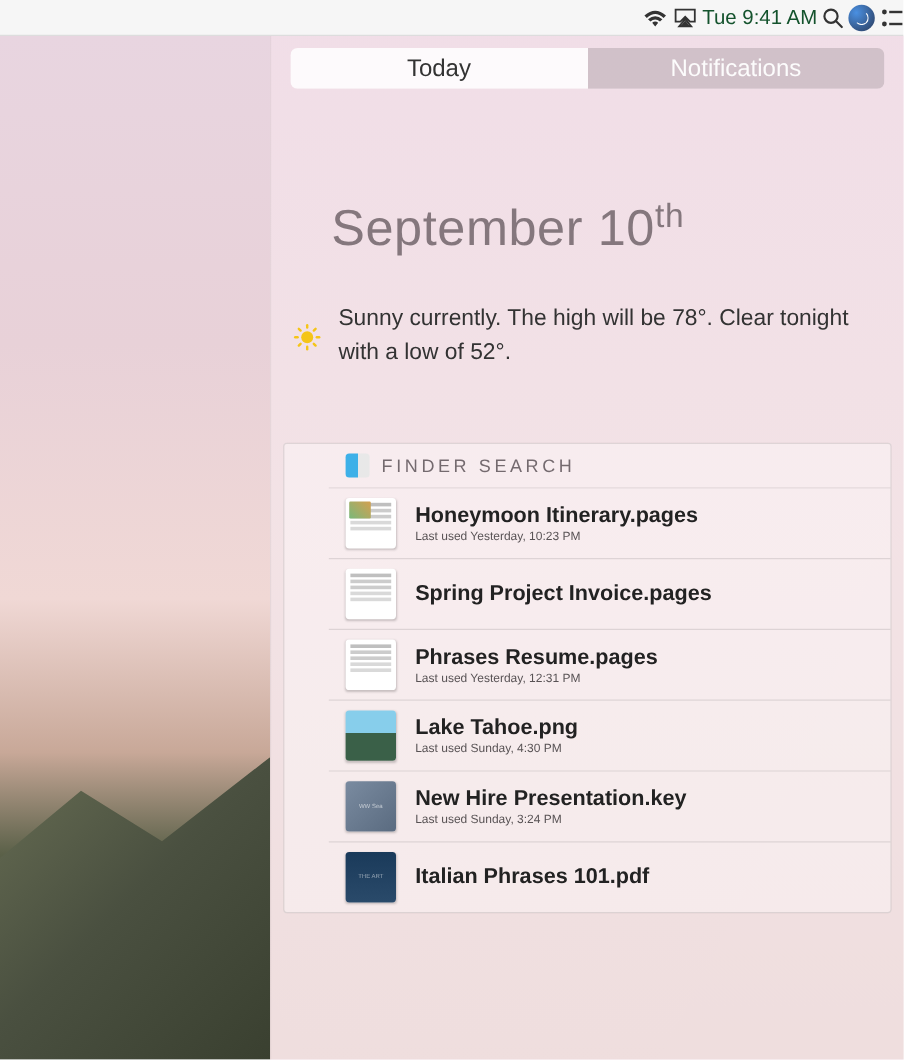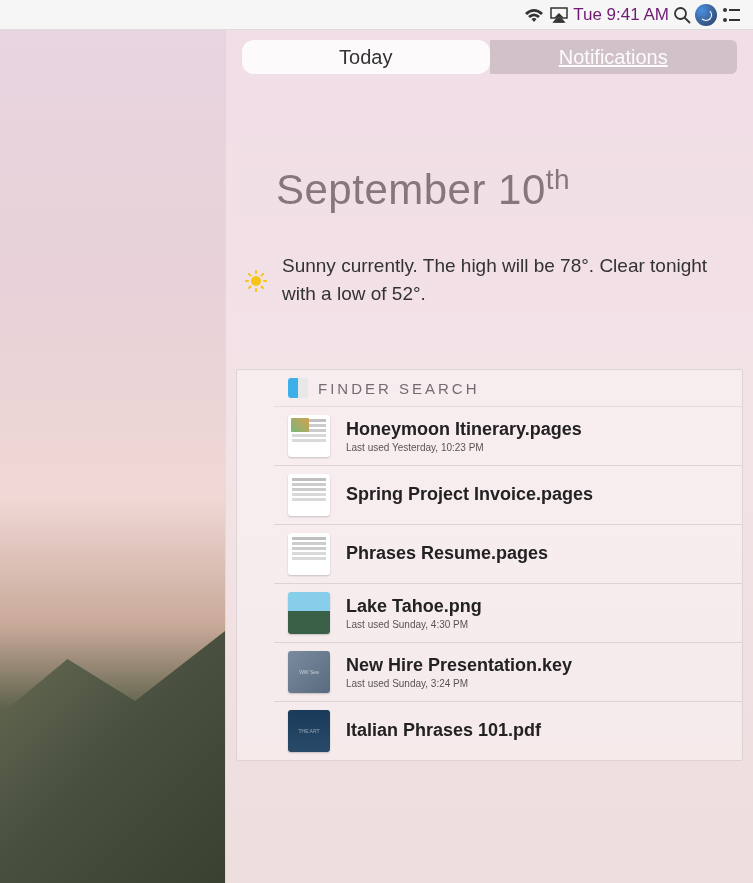--- a/index.html
+++ b/index.html
@@ -31,24 +31,24 @@
     .menubar {
       position: absolute;
       top: 0;
       left: 0;
       right: 0;
       height: 30px;
       background: rgba(245,245,245,0.92);
       display: flex;
       justify-content: flex-end;
       align-items: center;
-      padding-right: 12px;
+      padding-right: 0;
       gap: 4px;
       font-size: 17px;
-      color: #701a75;
+      color: #14532d;
       border-bottom: 1px solid rgba(0,0,0,0.1);
     }
     .menubar .clock { font-size: 17px; font-weight: 400; }
     .menubar svg { display: block; }
     .siri-icon {
       width: 22px;
       height: 22px;
       border-radius: 50%;
       background: radial-gradient(circle at 30% 30%, #4a90e2, #2a3a5a);
       display: flex;
@@ -86,27 +86,25 @@
       display: flex;
       align-items: center;
       justify-content: center;
       font-size: 20px;
       cursor: pointer;
     }
     .segment.active {
       background: rgba(255,255,255,0.85);
       color: #333;
       font-weight: 400;
-      border-radius: 12px;
     }
     .segment.inactive {
       background: rgba(160,150,155,0.4);
       color: rgba(255,255,255,0.95);
       font-weight: 400;
-      text-decoration: underline;
     }
     .date-section {
       margin: 90px 0 0 50px;
     }
     .date-line {
       font-size: 42px;
       font-weight: 300;
       color: rgba(60,50,55,0.6);
       line-height: 1.15;
       letter-spacing: 0.5px;
@@ -316,20 +314,21 @@
         <div class="file-row">
           <div class="file-thumb thumb-doc"></div>
           <div class="file-info">
             <div class="file-name">Spring Project Invoice.pages</div>
           </div>
         </div>
         <div class="file-row">
           <div class="file-thumb thumb-doc"></div>
           <div class="file-info">
             <div class="file-name">Phrases Resume.pages</div>
+            <div class="file-meta">Last used Yesterday, 12:31 PM</div>
           </div>
         </div>
         <div class="file-row">
           <div class="file-thumb thumb-photo"></div>
           <div class="file-info">
             <div class="file-name">Lake Tahoe.png</div>
             <div class="file-meta">Last used Sunday, 4:30 PM</div>
           </div>
         </div>
         <div class="file-row">

